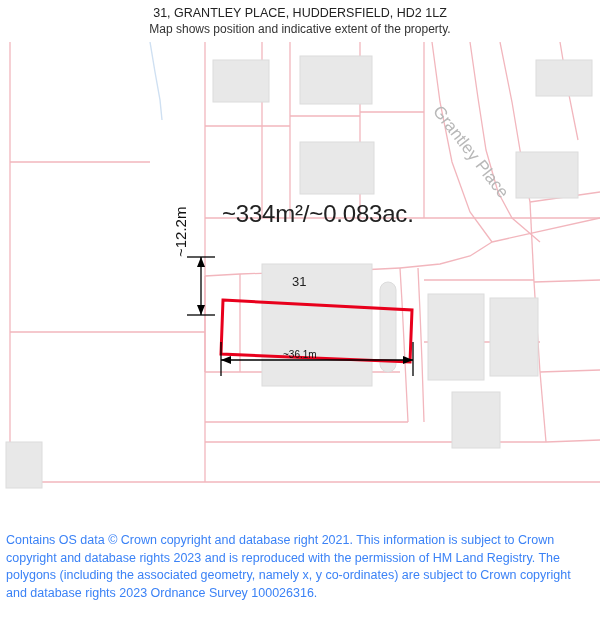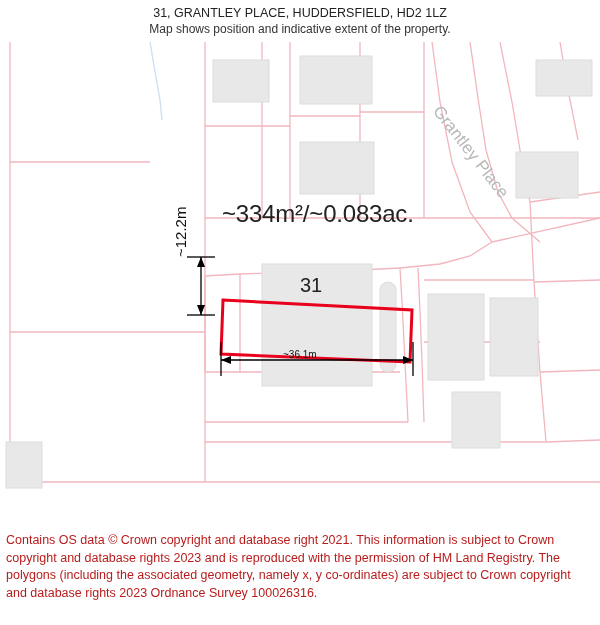--- a/index.html
+++ b/index.html
@@ -46,35 +46,35 @@
   }
   .footer {
     position: absolute;
     top: 532px;
     left: 0;
     width: 600px;
     padding: 0 6px;
     box-sizing: border-box;
     font-size: 12.5px;
     line-height: 17.5px;
-    color: #b91c1c;
+    color: #3b82f6;
   }
   .area-label {
     position: absolute;
     left: 222px;
     top: 158px;
     font-size: 24px;
     color: #222222;
     letter-spacing: -0.2px;
   }
   .plot-number {
     position: absolute;
-    left: 300px;
+    left: 292px;
     top: 232px;
-    font-size: 20px;
+    font-size: 13px;
     color: #222222;
   }
   .dim-horizontal {
     position: absolute;
     left: 283px;
     top: 307px;
     font-size: 10px;
     color: #111111;
   }
   .dim-vertical {

